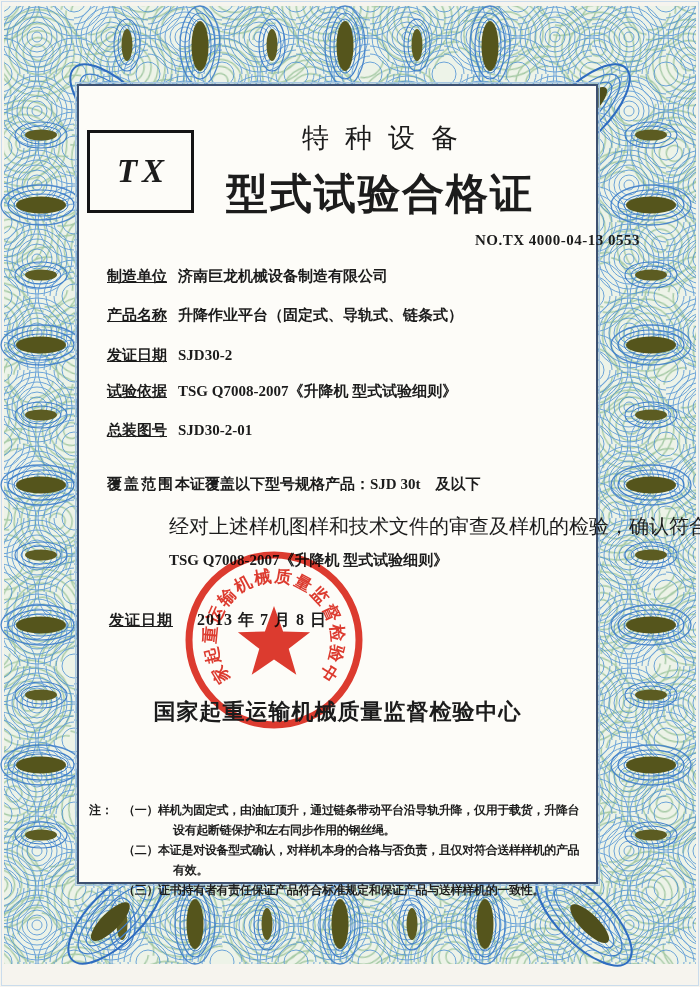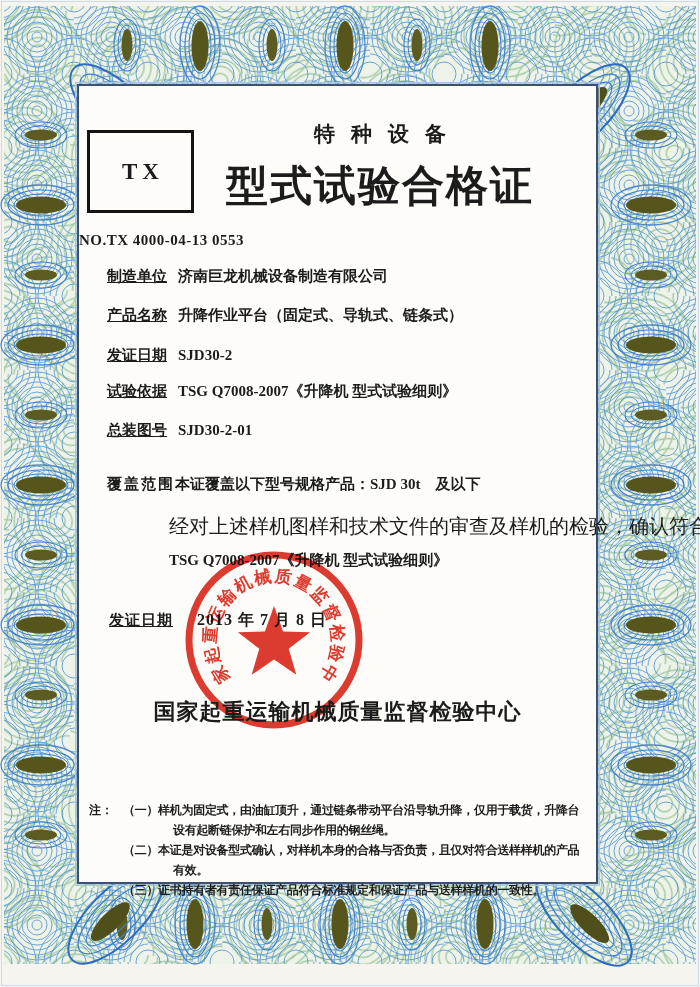--- a/index.html
+++ b/index.html
@@ -9,26 +9,26 @@
   }
   .border-svg{position:absolute;left:0;top:0;}
   .content{
     position:absolute;left:77px;top:84px;width:521px;height:800px;box-sizing:border-box;
     background:#fdfcf8;border:2px solid #3d5070;outline:1px solid #a8c6e0;outline-offset:1px;
   }
   .tx-box{
     position:absolute;left:8px;top:44px;width:107px;height:83px;box-sizing:border-box;
     border:3px solid #141414;display:flex;align-items:center;justify-content:center;
   }
-  .tx-box span{font-size:23px;font-weight:bold;letter-spacing:5px;margin-right:-5px;}
+  .tx-box span{font-size:33px;font-weight:bold;letter-spacing:5px;margin-right:-5px;font-style:italic;}
   .titles{position:absolute;left:118px;top:34px;width:366px;text-align:center;}
-  .supertitle{font-size:21px;font-weight:bold;letter-spacing:16px;margin-right:-16px;}
+  .supertitle{font-size:27px;font-weight:normal;letter-spacing:16px;margin-right:-16px;}
   .title{font-size:42px;font-weight:bold;letter-spacing:2px;margin-top:10px;white-space:nowrap;}
-  .cert-no{position:absolute;left:0;top:146px;width:100%;text-align:left;
-    font-size:15px;font-weight:bold;letter-spacing:.5px;}
+  .cert-no{position:absolute;left:0;top:146px;width:100%;text-align:right;
+    font-size:15px;font-weight:bold;letter-spacing:.5px;padding-left:44px;}
   .frow{position:absolute;left:28px;white-space:nowrap;font-size:15px;font-weight:bold;}
   .frow .flabel{display:inline-block;width:62px;margin-right:9px;text-decoration:underline;}
   .frow:nth-of-type(1){top:181px;} .frow:nth-of-type(2){top:220px;}
   .frow:nth-of-type(3){top:260px;} .frow:nth-of-type(4){top:296px;}
   .frow:nth-of-type(5){top:335px;}
   .cov-label{position:absolute;left:28px;top:389px;font-size:15px;font-weight:bold;letter-spacing:2px;}
   .cov-l1{position:absolute;left:96px;top:389px;font-size:15px;font-weight:bold;white-space:pre;}
   .cov-l2{position:absolute;left:90px;top:427px;font-size:20px;font-weight:normal;white-space:nowrap;}
   .cov-l3{position:absolute;left:90px;top:465px;font-size:15px;font-weight:bold;white-space:nowrap;}
   .issue-label{position:absolute;left:30px;top:525px;font-size:15px;font-weight:bold;letter-spacing:1px;text-decoration:underline;}

